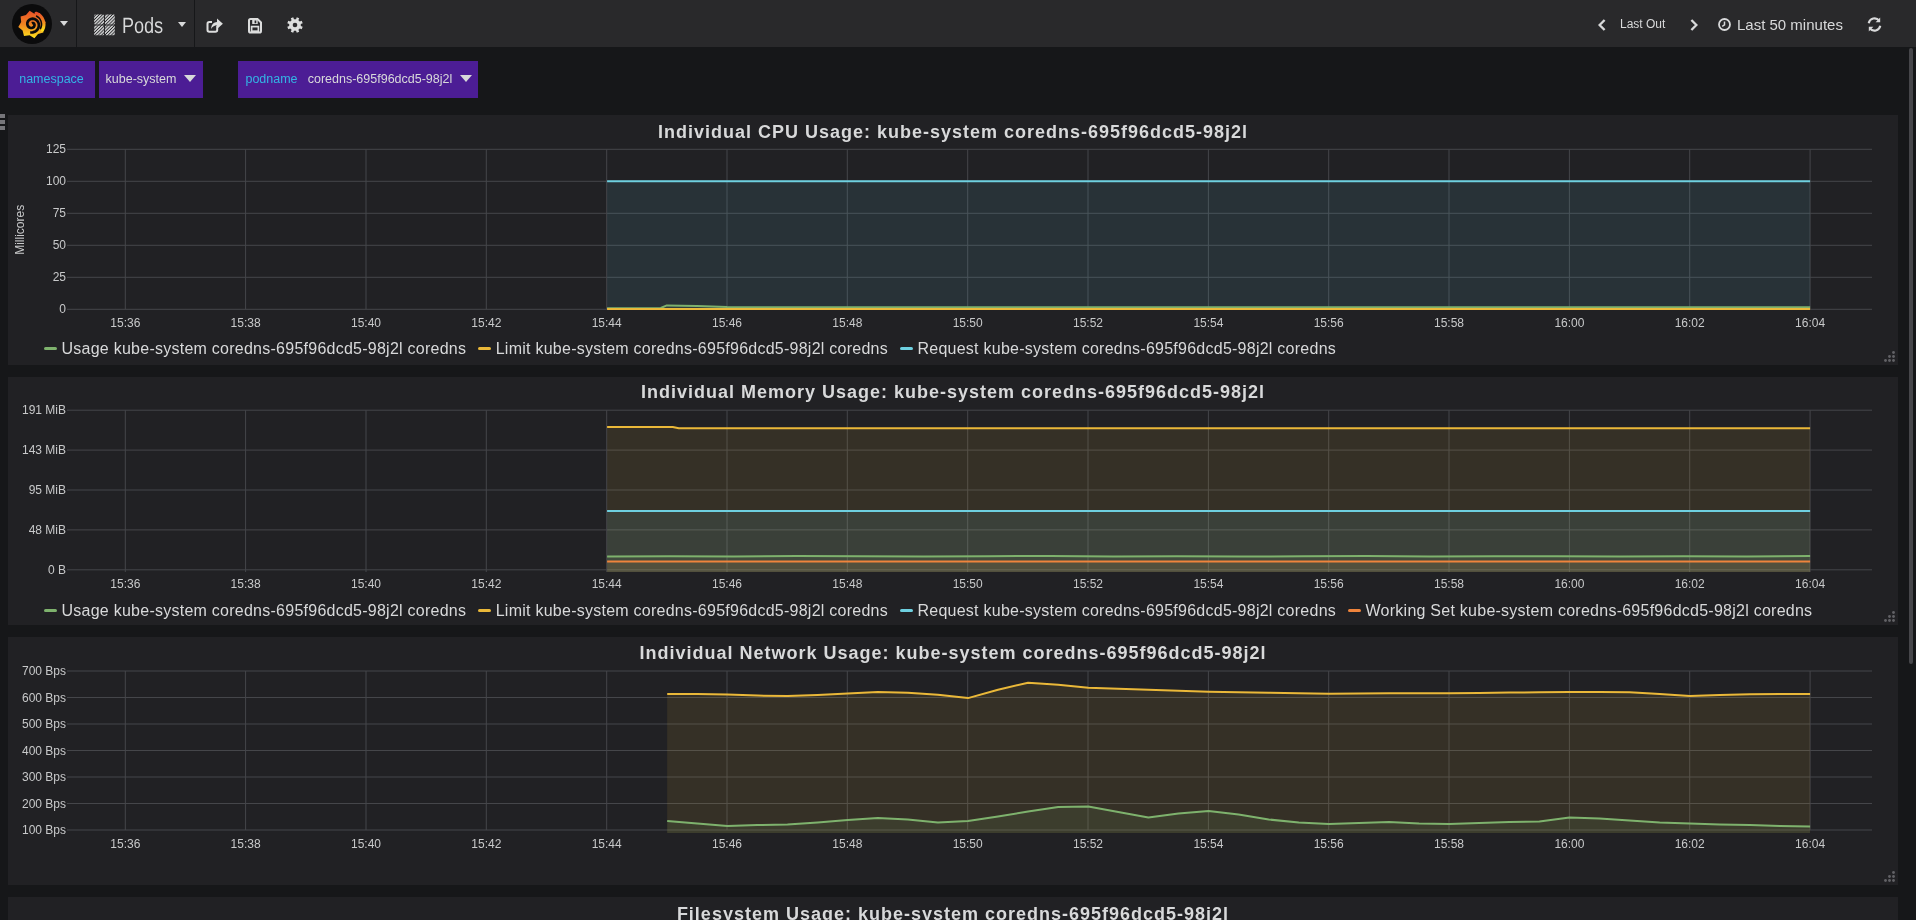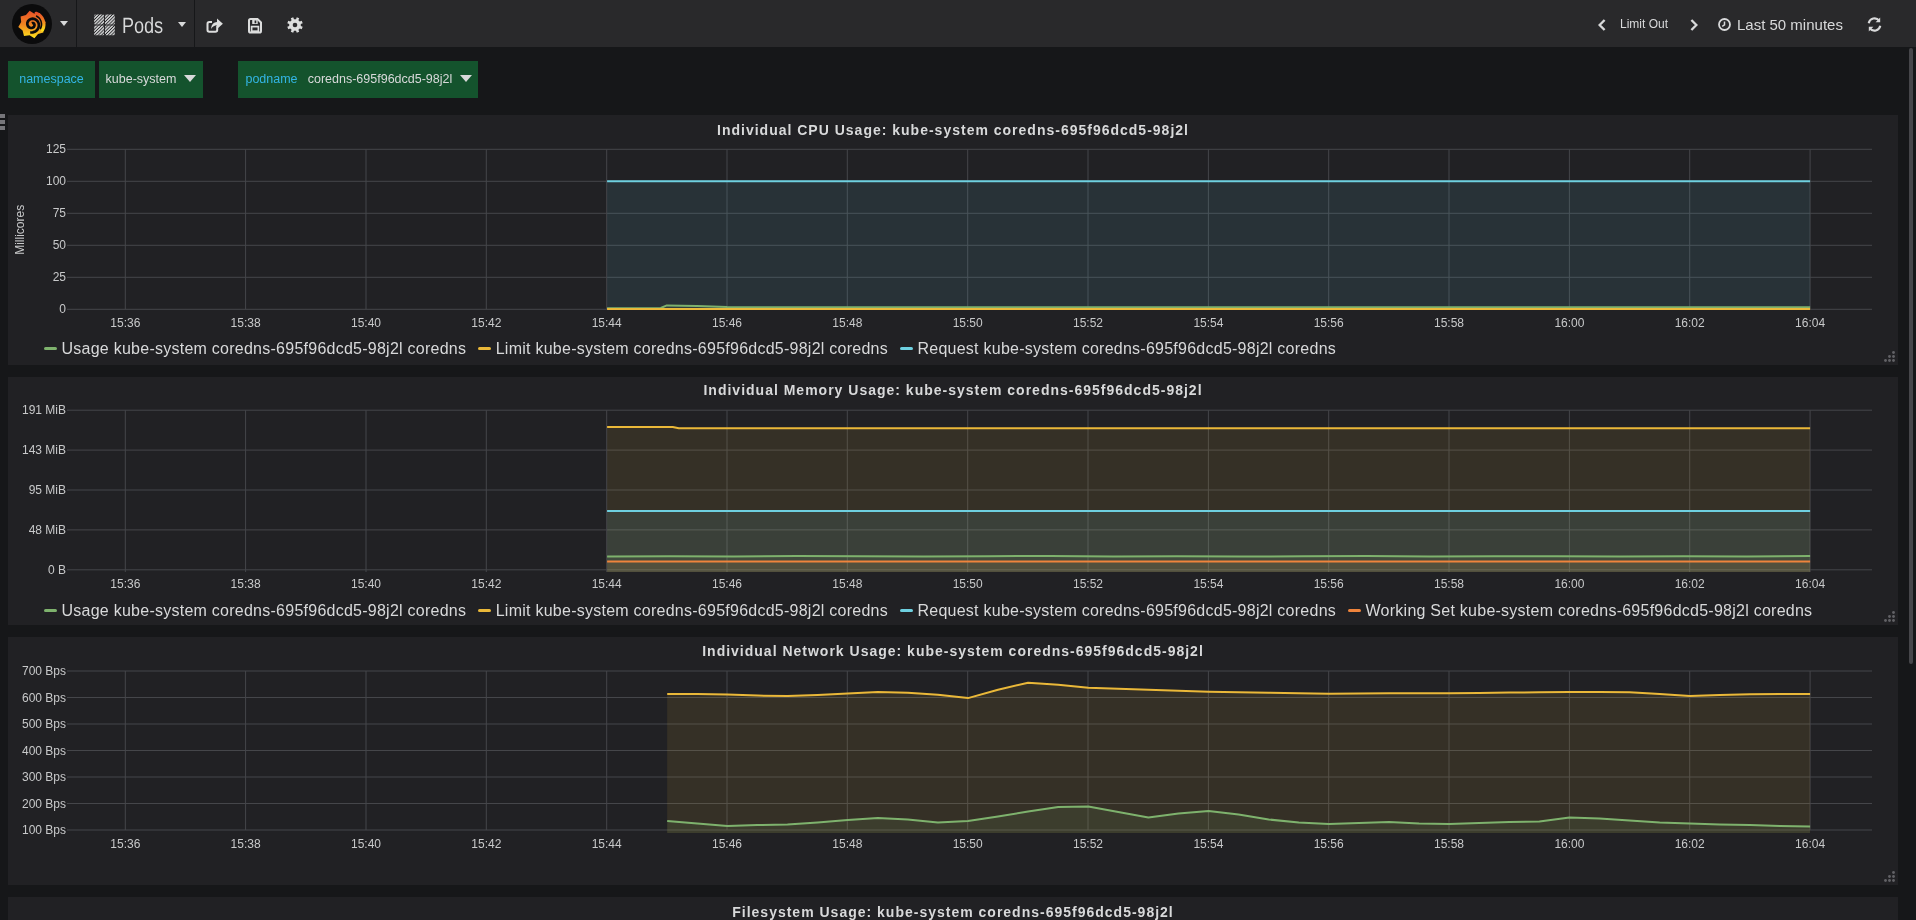--- a/index.html
+++ b/index.html
@@ -1,24 +1,24 @@
 <!DOCTYPE html>
 <html><head><meta charset="utf-8"><style>
 * { margin:0; padding:0; box-sizing:border-box; }
 body { width:1916px; height:920px; background:#161719; font-family:"Liberation Sans",sans-serif; overflow:hidden; position:relative; }
 .navbar { position:absolute; left:0; top:0; width:1916px; height:47px; background:#29292b; }
 .nsep { position:absolute; top:0; width:1px; height:47px; background:#161719; }
 .navbar .txt { color:#d8d9da; }
 .chips { position:absolute; left:8px; top:61px; height:37px; font-size:12.5px; }
-.chip { position:absolute; top:0; height:37px; background:#14532d; color:#d8d9da; line-height:37px; text-align:center; }
+.chip { position:absolute; top:0; height:37px; background:#4c1d95; color:#d8d9da; line-height:37px; text-align:center; }
 .chip .lbl { color:#33b5e5; }
 .caret { display:inline-block; width:0; height:0; border-left:4.5px solid transparent; border-right:4.5px solid transparent; border-top:5.5px solid #d8d9da; vertical-align:middle; margin-left:7px; margin-top:-2px; }
 .chip .caret { border-left:6px solid transparent; border-right:6px solid transparent; border-top:7px solid #d8d9da; margin-left:8px; }
 .panel { position:absolute; left:8px; width:1890px; height:248px; background:#212124; }
-.ptitle { position:absolute; top:7px; left:0; width:100%; text-align:center; color:#d8d9da; font-size:14px; font-weight:bold; letter-spacing:1px; }
+.ptitle { position:absolute; top:7px; left:0; width:100%; text-align:center; color:#d8d9da; font-size:18px; font-weight:bold; letter-spacing:1px; }
 .panel svg { position:absolute; left:0; top:0; }
 .panel svg.rsz { left:auto; top:auto; }
 .tick { font-family:"Liberation Sans",sans-serif; font-size:12px; fill:#c8c9ca; }
 .legend { position:absolute; left:36px; top:225px; height:16px; white-space:nowrap; font-size:16px; letter-spacing:0.25px; color:#d8d9da; }
 .li { margin-right:12px; }
 .dash { display:inline-block; width:13px; height:3px; border-radius:1.5px; vertical-align:middle; margin-right:4.5px; margin-top:-2px; }
 .rsz { position:absolute; left:auto; top:auto; right:2px; bottom:2px; width:13px; height:13px; }
 .rowhandle { position:absolute; left:0; top:114px; width:5px; height:18px; }
 .rowhandle div { width:5px; height:4px; background:#76767a; margin-bottom:2px; }
 .scrollthumb { position:absolute; right:3px; top:48px; width:4px; height:616px; background:#46464a; border-radius:2px; }
@@ -71,21 +71,21 @@
     <path d="M5.2 2.5 h5.5 v4.6 h-5.5 Z M7.6 3.4 h1.7 v2.8 h-1.7 Z" fill="#dcdddd" fill-rule="evenodd"></path>
     <rect x="4.6" y="9.6" width="6.8" height="4.6" fill="none" stroke="#dcdddd" stroke-width="1.7"></rect>
   </svg>
   <svg width="16" height="16" style="position:absolute;left:287px;top:17px" viewBox="0 0 16 16">
     <path d="M15.7 9.8 L14.7 12.2 L12.8 11.4 L11.4 12.8 L12.2 14.7 L9.8 15.7 L9.0 13.8 L7.0 13.8 L6.2 15.7 L3.8 14.7 L4.6 12.8 L3.2 11.4 L1.3 12.2 L0.3 9.8 L2.2 9.0 L2.2 7.0 L0.3 6.2 L1.3 3.8 L3.2 4.6 L4.6 3.2 L3.8 1.3 L6.2 0.3 L7.0 2.2 L9.0 2.2 L9.8 0.3 L12.2 1.3 L11.4 3.2 L12.8 4.6 L14.7 3.8 L15.7 6.2 L13.8 7.0 L13.8 9.0 Z" fill="#dcdddd"></path>
     <circle cx="8" cy="8" r="2.3" fill="#29292b"></circle>
   </svg>
   <svg width="8" height="12" style="position:absolute;left:1598px;top:19px" viewBox="0 0 8 12">
     <path d="M6.6 1 L1.6 6 L6.6 11" fill="none" stroke="#d8d9da" stroke-width="2.4"></path>
   </svg>
-  <span class="txt" style="position:absolute;left:1620px;top:17px;font-size:12px">Limit Out</span>
+  <span class="txt" style="position:absolute;left:1620px;top:17px;font-size:12px">Last Out</span>
   <svg width="8" height="12" style="position:absolute;left:1690px;top:19px" viewBox="0 0 8 12">
     <path d="M1.4 1 L6.4 6 L1.4 11" fill="none" stroke="#d8d9da" stroke-width="2.4"></path>
   </svg>
   <svg width="13" height="13" style="position:absolute;left:1718px;top:18px" viewBox="0 0 13 13">
     <circle cx="6.5" cy="6.5" r="5.5" fill="none" stroke="#d8d9da" stroke-width="1.8"></circle>
     <path d="M6.5 3.4 V6.9 L4.2 8.3" fill="none" stroke="#d8d9da" stroke-width="1.5"></path>
   </svg>
   <span class="txt" style="position:absolute;left:1737px;top:16px;font-size:15px">Last 50 minutes</span>
   <svg width="15" height="15" style="position:absolute;left:1867px;top:17px" viewBox="0 0 15 15">
     <path d="M1.7 6.2 A6 6 0 0 1 12.2 3.6" fill="none" stroke="#d8d9da" stroke-width="2.1"></path>

